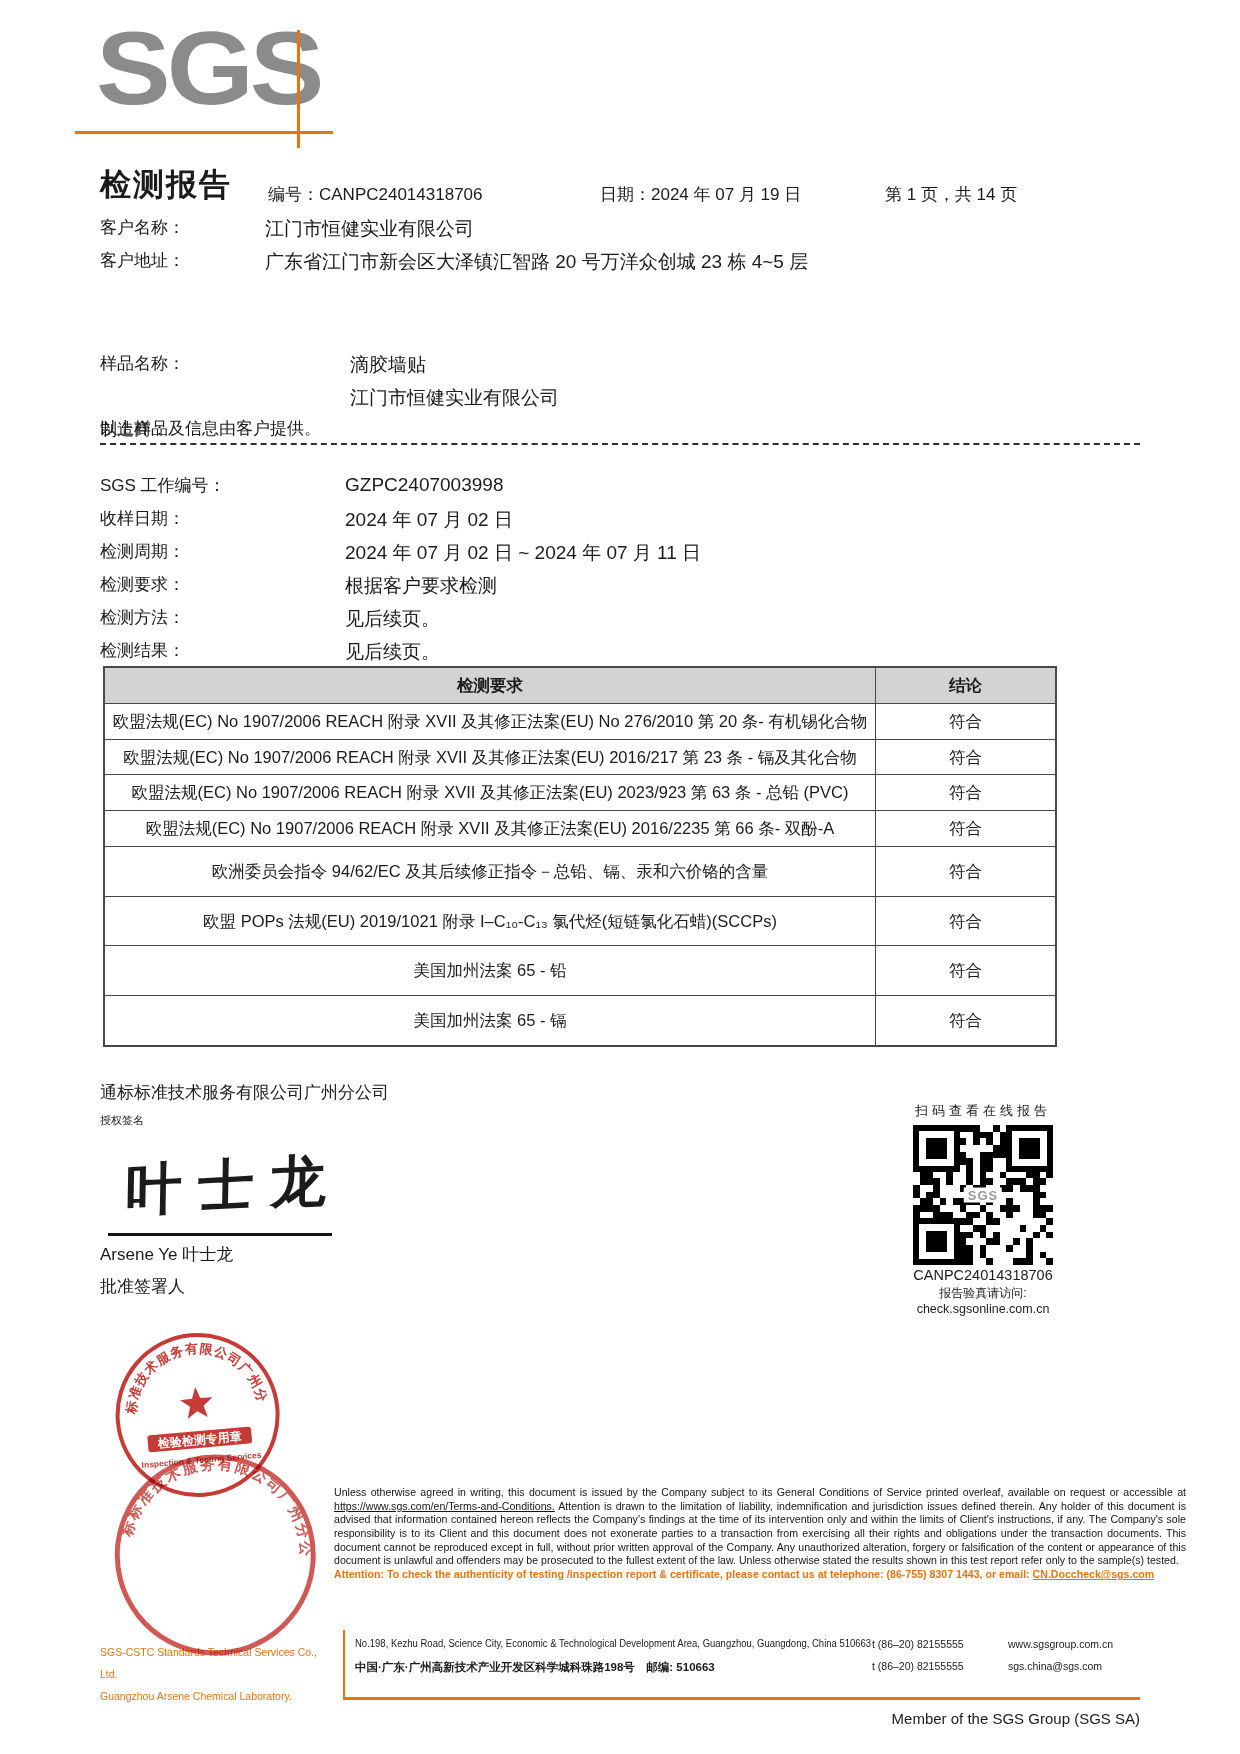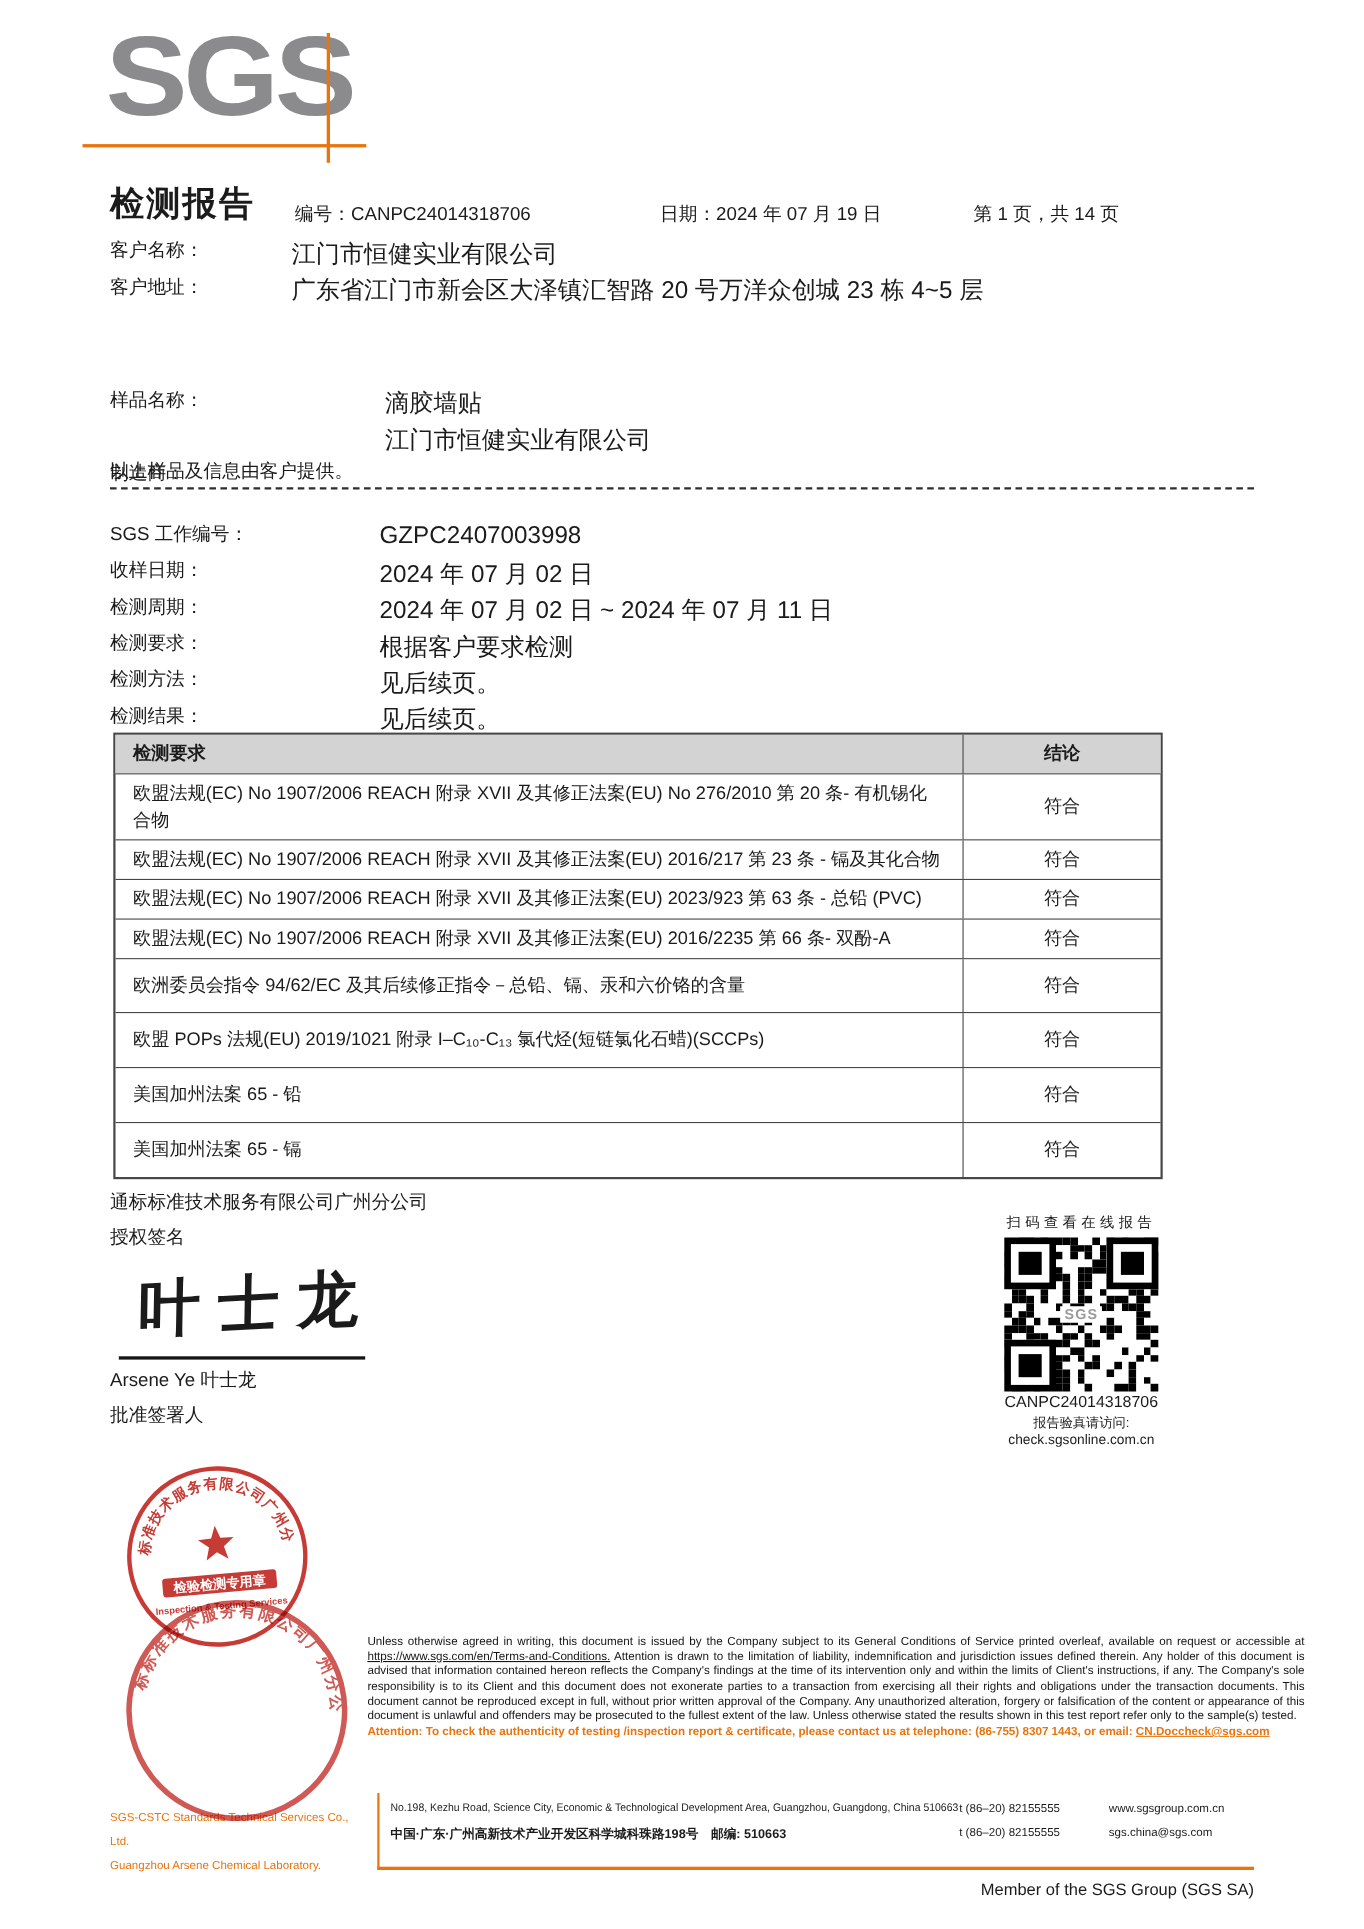--- a/index.html
+++ b/index.html
@@ -18,35 +18,35 @@
   .logo-text{position:absolute;left:96px;top:18px;font-size:112px;font-weight:bold;color:var(--logo-gray);letter-spacing:-4px;line-height:1;transform:scaleY(.92);transform-origin:top left;}
   .logo-vline{position:absolute;left:297px;top:30px;width:3px;height:118px;background:var(--accent);}
   .logo-hline{position:absolute;left:75px;top:131px;width:258px;height:3px;background:var(--accent);}
 
   
   .t-title{left:100px;top:164px;font-size:31px;font-weight:bold;letter-spacing:2px;}
   .t-no{left:268px;top:183px;font-size:17px;}
   .t-date{left:600px;top:183px;font-size:17px;}
   .t-page{left:885px;top:183px;font-size:17px;}
   .lbl{font-size:17px;}
-  .val{font-size:22px;text-align:right;}
+  .val{font-size:19px;text-align:right;}
 
   .dashed{left:100px;top:443px;width:1040px;border-top:2px dashed #2e2e2e;}
 
   
   .rtable{left:103px;top:666px;width:954px;border:2px solid var(--table-border);font-size:16.5px;}
   .trow{display:grid;grid-template-columns:771px 179px;border-top:1.5px solid var(--table-border);}
   .trow:first-child{border-top:none;}
   .thead{background:var(--table-header-bg);font-weight:bold;}
-  .c-req{padding:5px 16px;line-height:1.5;border-right:1.5px solid var(--table-border);}
+  .c-req{padding:5px 6px;line-height:1.5;border-right:1.5px solid var(--table-border);text-align:center;}
   .c-con{display:flex;align-items:center;justify-content:center;padding:5px 6px;line-height:1.5;}
 
   
   .sig-company{left:100px;top:1081px;font-size:17px;}
-  .sig-label{left:100px;top:1113px;font-size:17px;}
+  .sig-label{left:100px;top:1113px;font-size:11px;}
   .autograph{left:126px;top:1148px;font-size:56px;font-weight:900;letter-spacing:16px;transform:rotate(-3deg) skewX(-4deg);font-family:"DejaVu Sans","Liberation Sans",sans-serif;}
   .sig-line{left:108px;top:1233px;width:224px;height:3px;background:#151515;}
   .sig-name{left:100px;top:1243px;font-size:17px;}
   .sig-title{left:100px;top:1275px;font-size:17px;}
 
   
   .qr-block{left:893px;top:1102px;width:180px;text-align:center;}
   .qr-caption{font-size:13px;letter-spacing:4px;white-space:nowrap;text-align:center;}
   .qr-box{position:relative;width:140px;height:140px;margin:5px auto 2px auto;background:#fff;}
   .qr-cells{position:absolute;inset:0;display:grid;grid-template-columns:repeat(21,1fr);grid-template-rows:repeat(21,1fr);}

